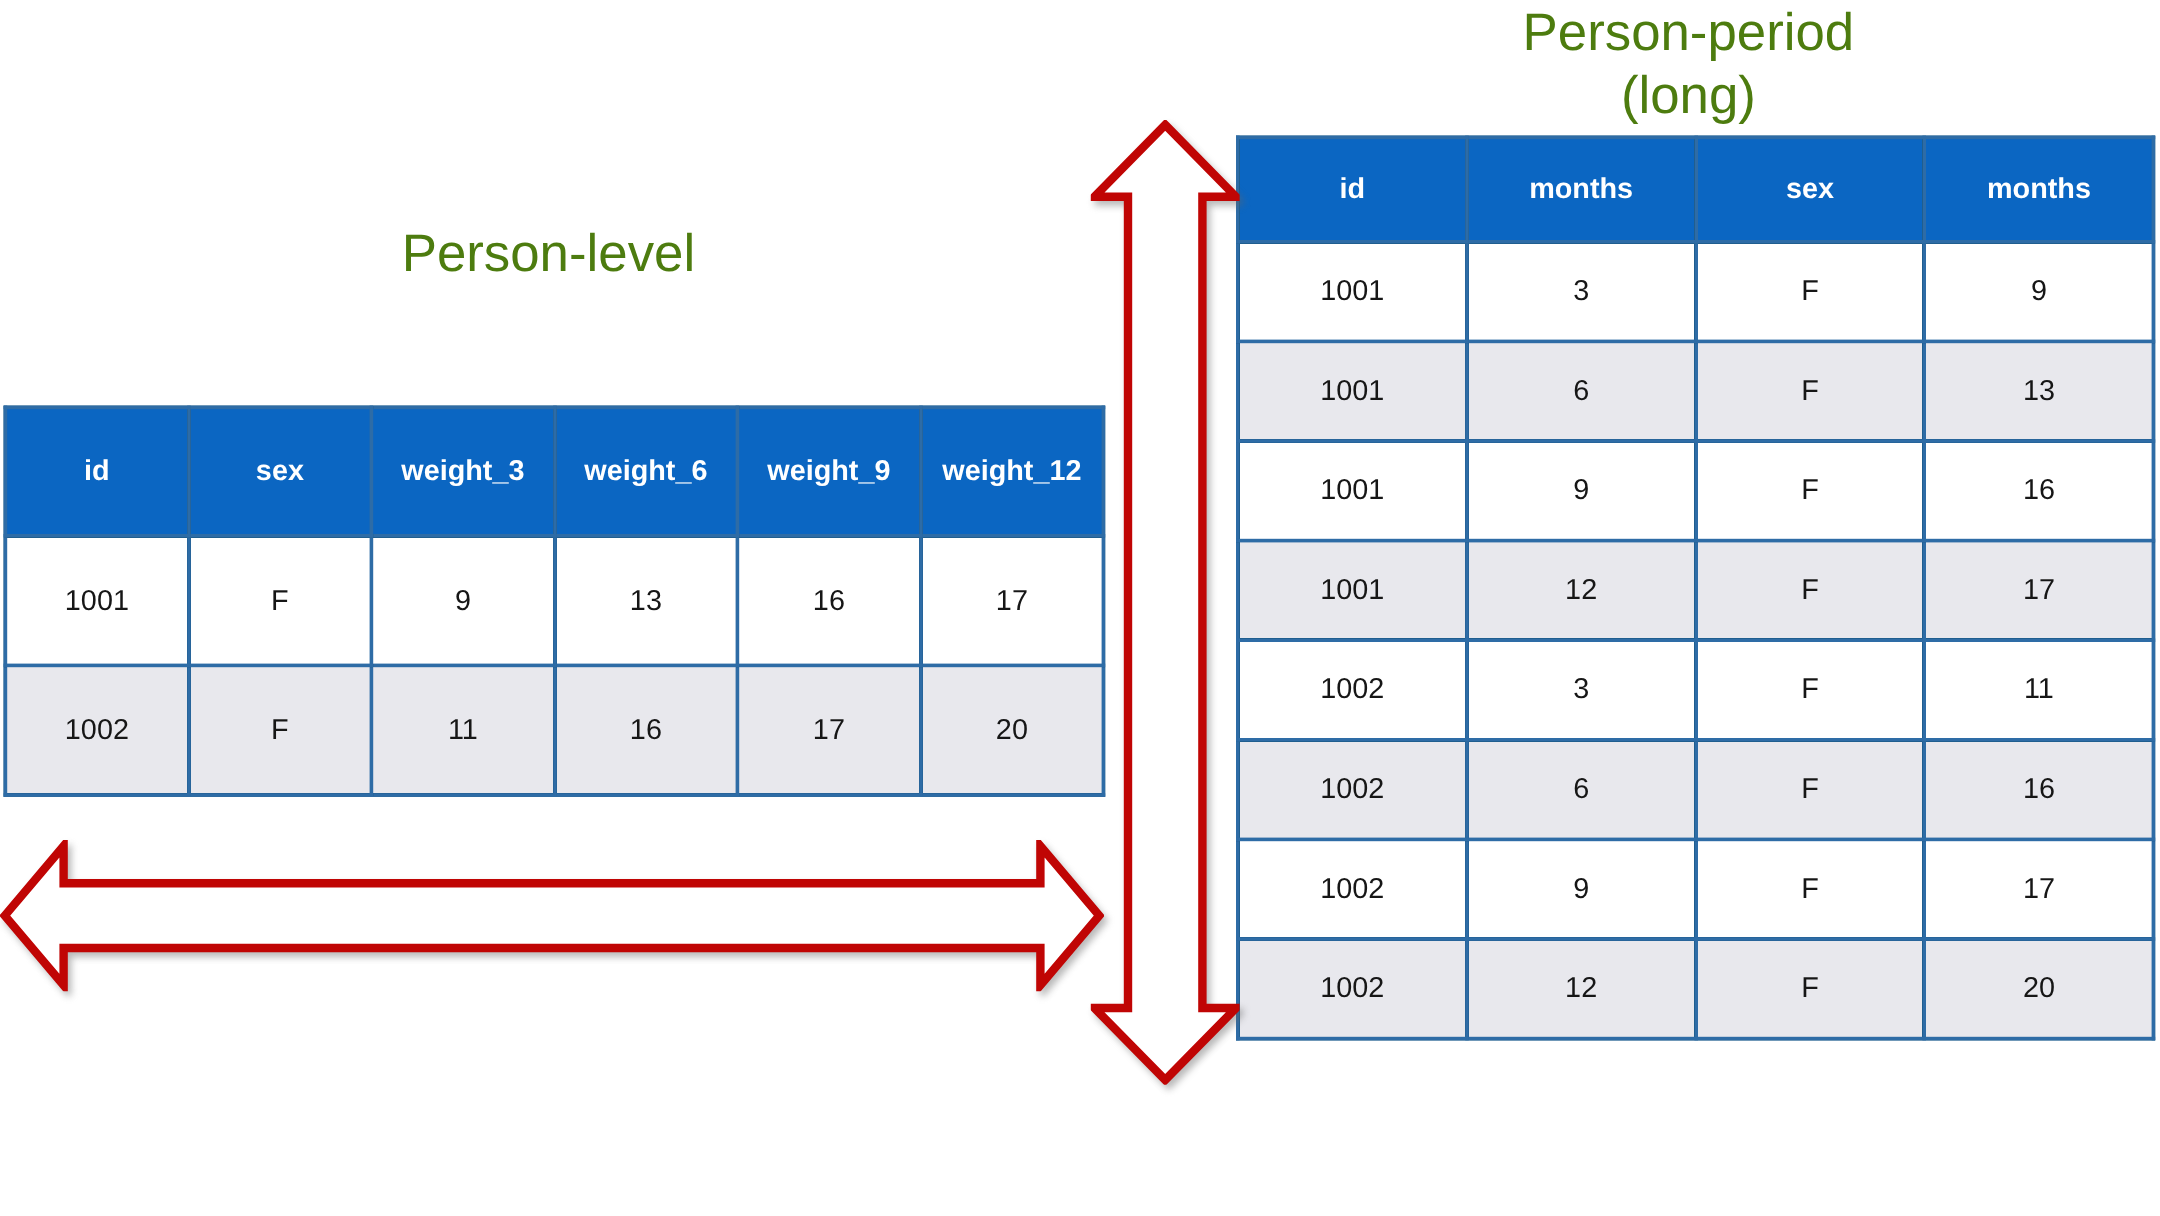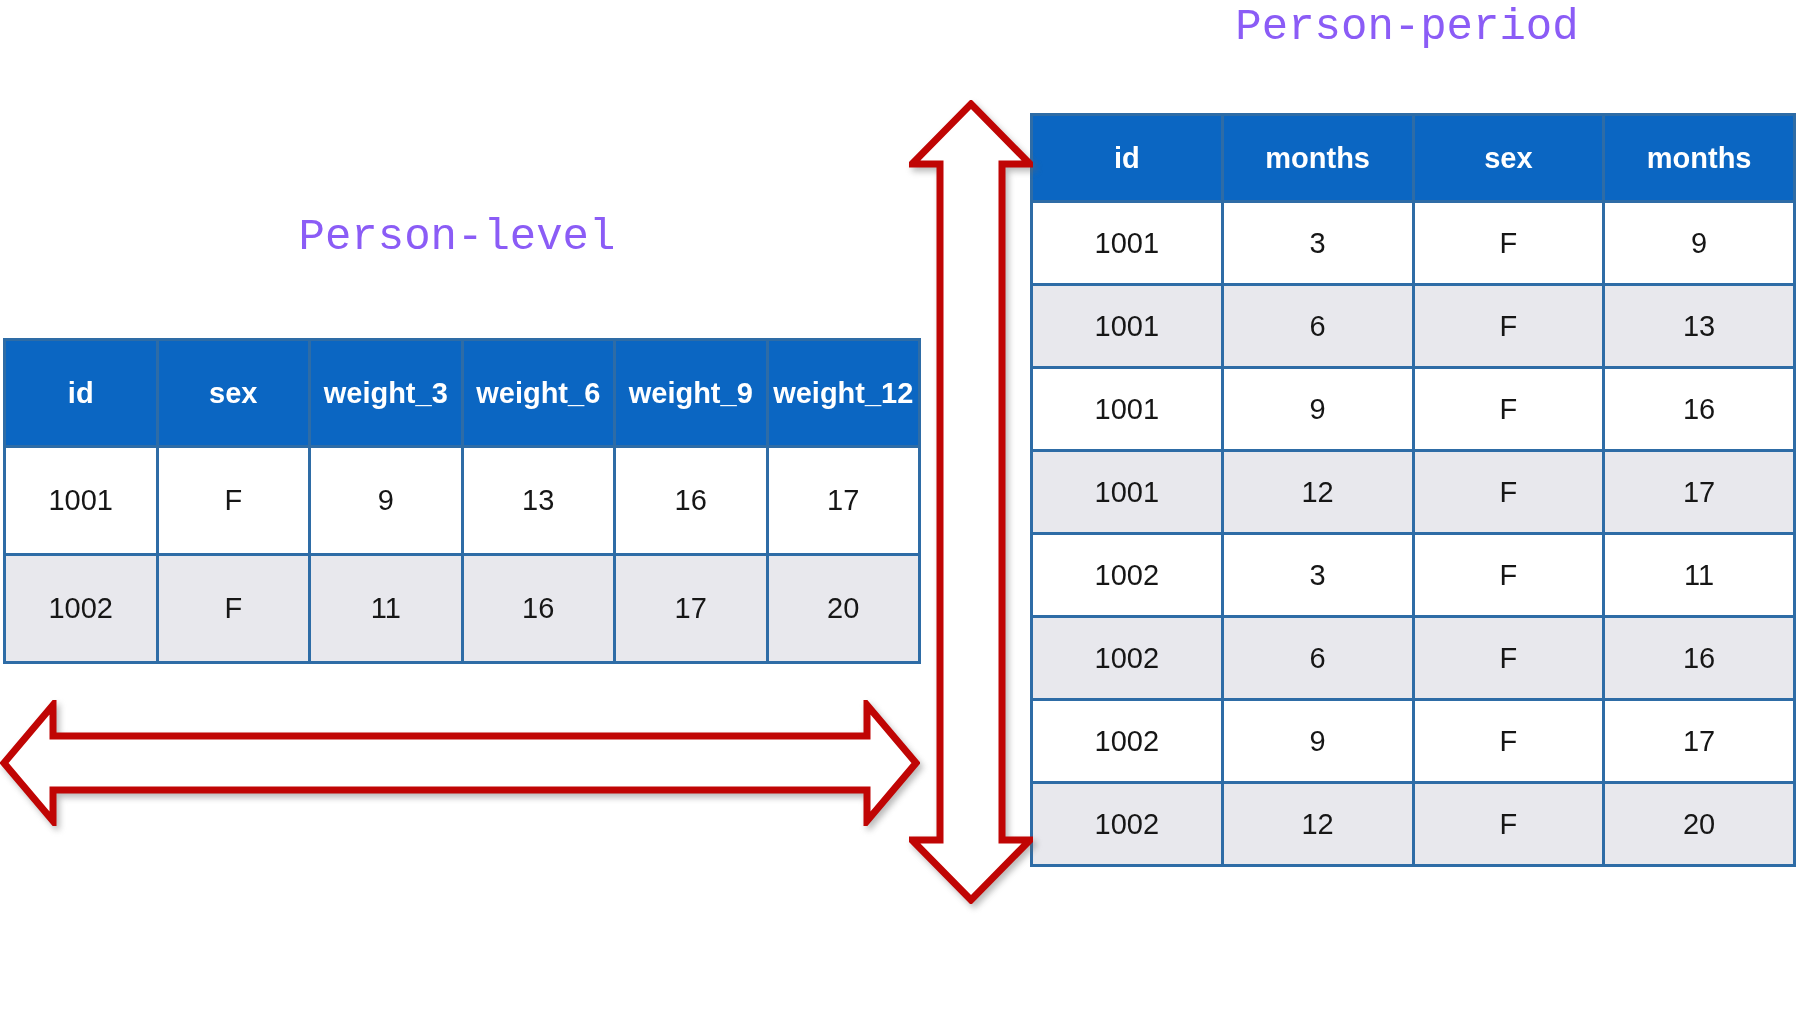--- a/index.html
+++ b/index.html
@@ -12,36 +12,35 @@
     position: relative;
     width: 1800px;
     height: 1013px;
     overflow: hidden;
     background: #ffffff;
   }
 
   .fig-title {
     position: absolute;
     text-align: center;
-    color: #8b5cf6;
+    color: #4d7c0f;
     font-size: 44px;
     line-height: 1.18;
     font-weight: 400;
     letter-spacing: 0px;
-    font-family: Liberation Mono, monospace;
   }
-  #wide-title { left: 157px; top: 186px; width: 600px; margin-top: 26px; }
+  #wide-title { left: 157px; top: 186px; width: 600px; }
   #long-title { left: 1107px; top: 2px;  width: 600px; }
 
   table.data-table {
     position: absolute;
     border-collapse: collapse;
     table-layout: fixed;
     background: #0c4a6e;
-    font-size: 29px;
+    font-size: 24px;
     color: #161616;
   }
   table.data-table th, table.data-table td {
     border: 3px solid var(--border-inner, #2e6ca6);
     text-align: center;
     vertical-align: middle;
     padding: 0;
     overflow: hidden;
     white-space: nowrap;
   }
@@ -79,20 +78,21 @@
 <body>
 
 <div class="canvas">
 
   <div class="fig-title" id="wide-title">
     <div>Person-level</div>
   </div>
 
   <div class="fig-title" id="long-title">
     <div>Person-period</div>
+    <div>(long)</div>
   </div>
 
   <table class="data-table" id="wide-table">
     <thead>
       <tr>
         <th>id</th>
         <th>sex</th>
         <th>weight_3</th>
         <th>weight_6</th>
         <th>weight_9</th>

